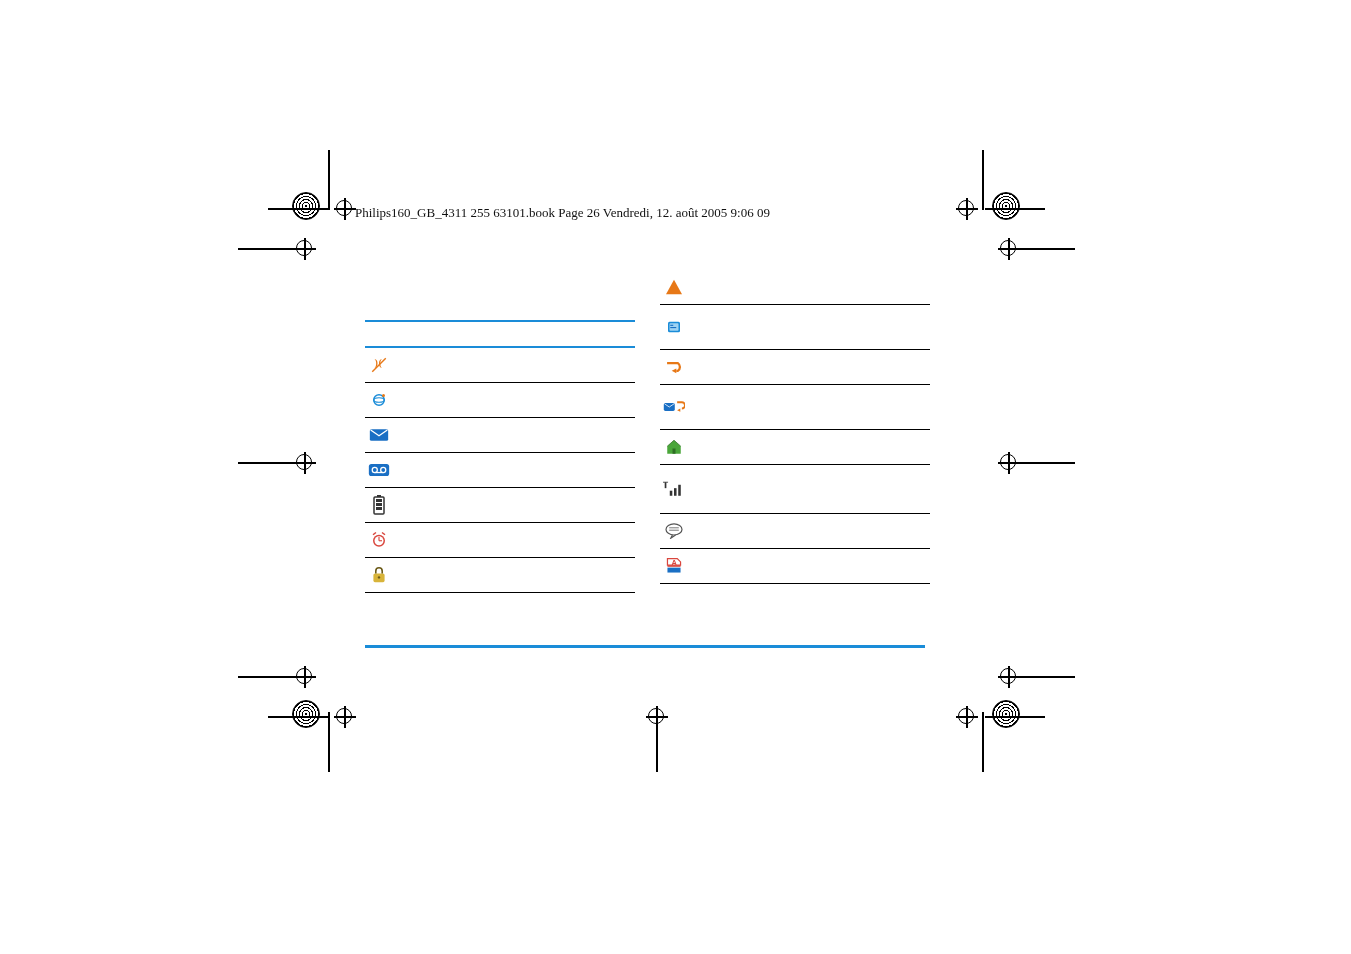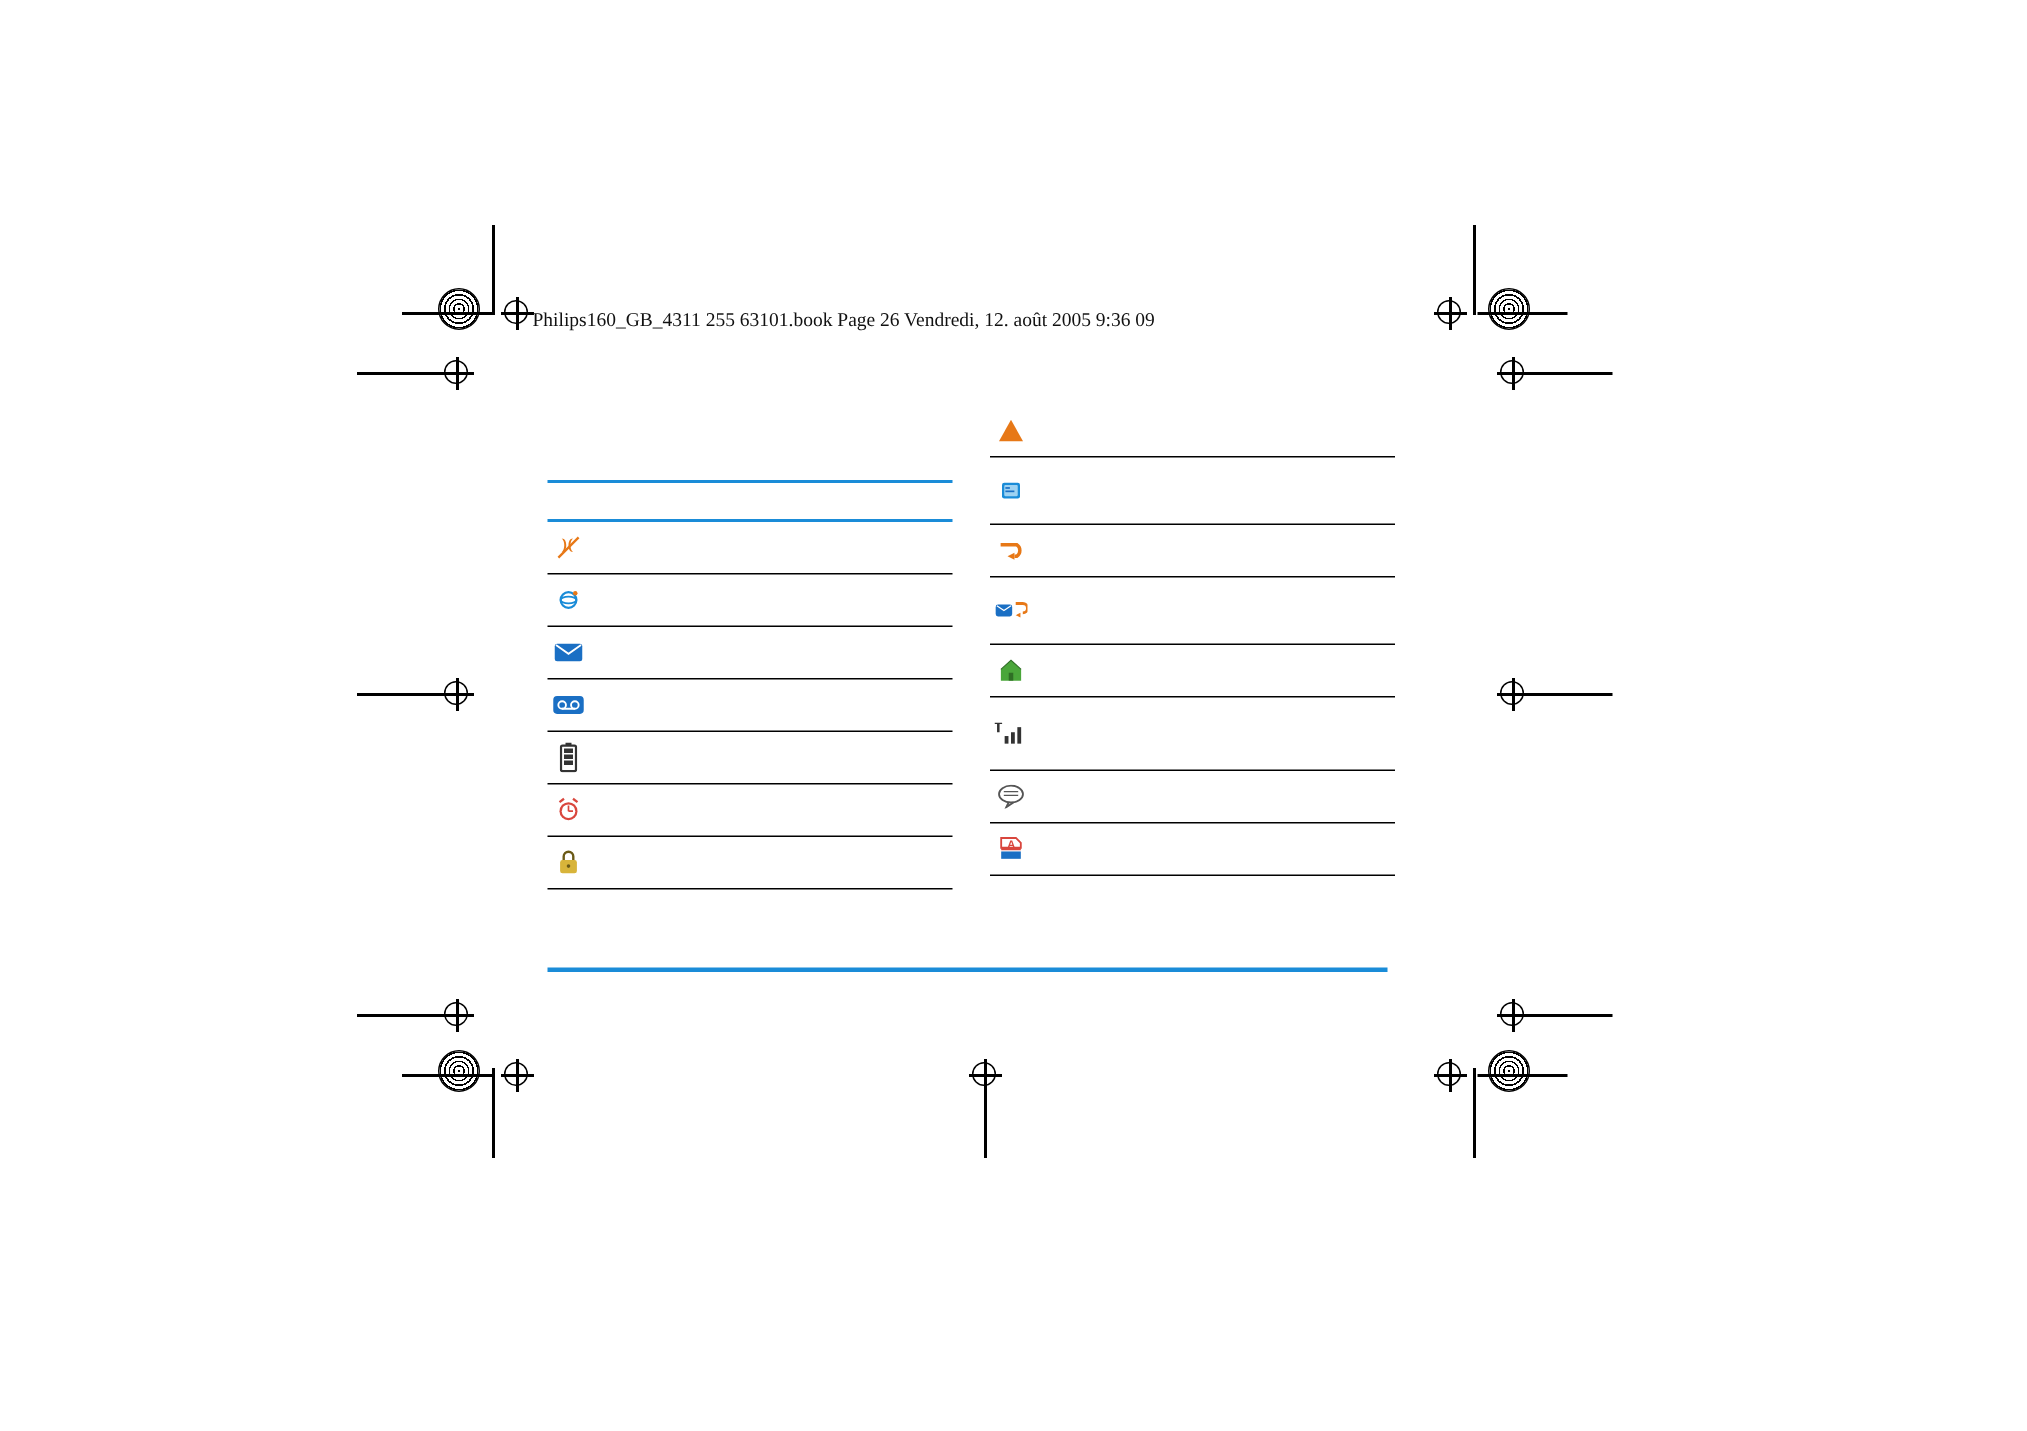--- a/index.html
+++ b/index.html
@@ -133,21 +133,21 @@
 <div class="target" style="left:648px; top:708px;"></div>
 <div class="cropline" style="left:656px; top:712px; width:2px; height:60px;"></div>
 
 <div class="rosette" style="left:992px; top:700px;"></div>
 <div class="target" style="left:958px; top:708px;"></div>
 <div class="target" style="left:1000px; top:668px;"></div>
 <div class="cropline" style="left:1015px; top:676px; width:60px; height:2px;"></div>
 <div class="cropline" style="left:982px; top:712px; width:2px; height:60px;"></div>
 <div class="cropline" style="left:985px; top:716px; width:60px; height:2px;"></div>
 
-<div class="header-line">Philips160_GB_4311 255 63101.book  Page 26  Vendredi, 12. août 2005  9:36 09</div>
+<div class="header-line">Philips160_GB_4311 255 63101.book  Page 26  Vendredi, 12. août 2005  9:06 09</div>
 
 <div class="page">
 
   <div class="column col-left">
     <div class="thick-blue padtop" style="margin-top:50px;"></div>
     <div class="thick-blue" style="margin-top:24px;"></div>
 
     <div class="row">
       <span class="icon-cell">
         <svg width="18" height="18" viewBox="0 0 24 24">

